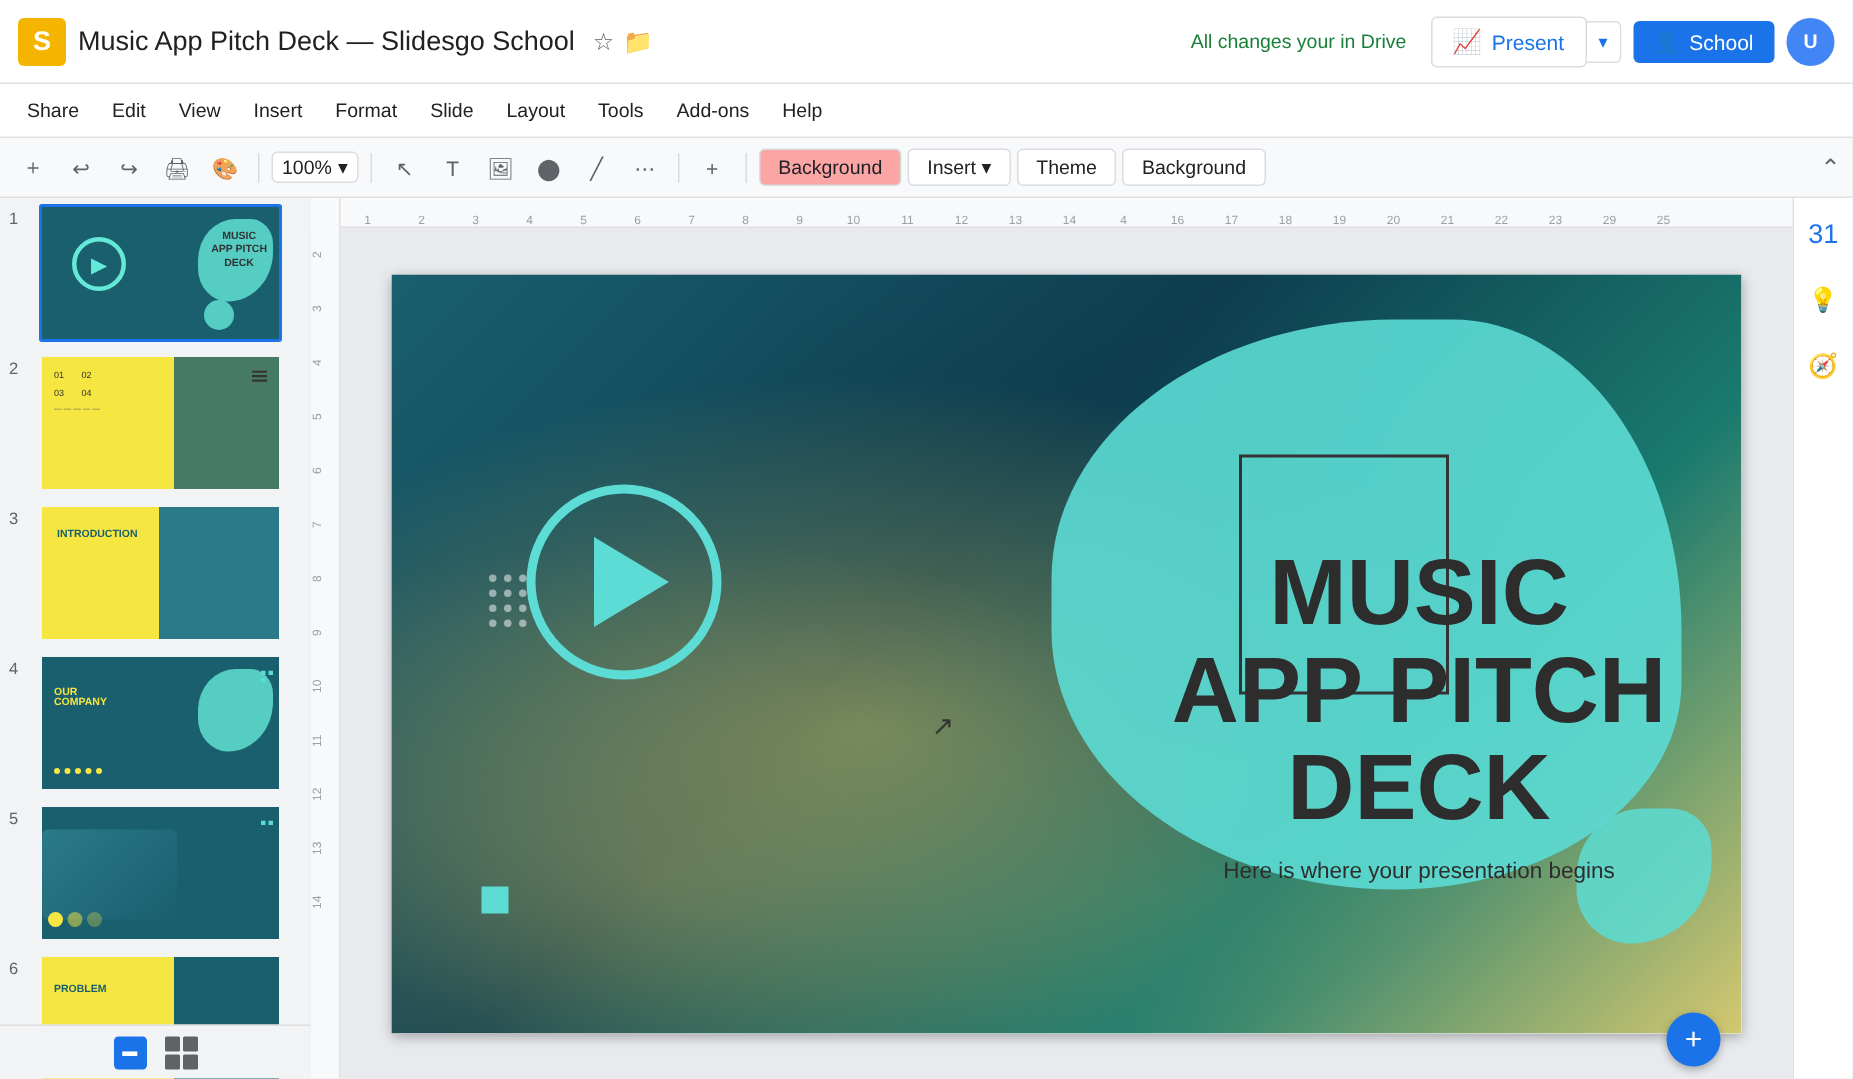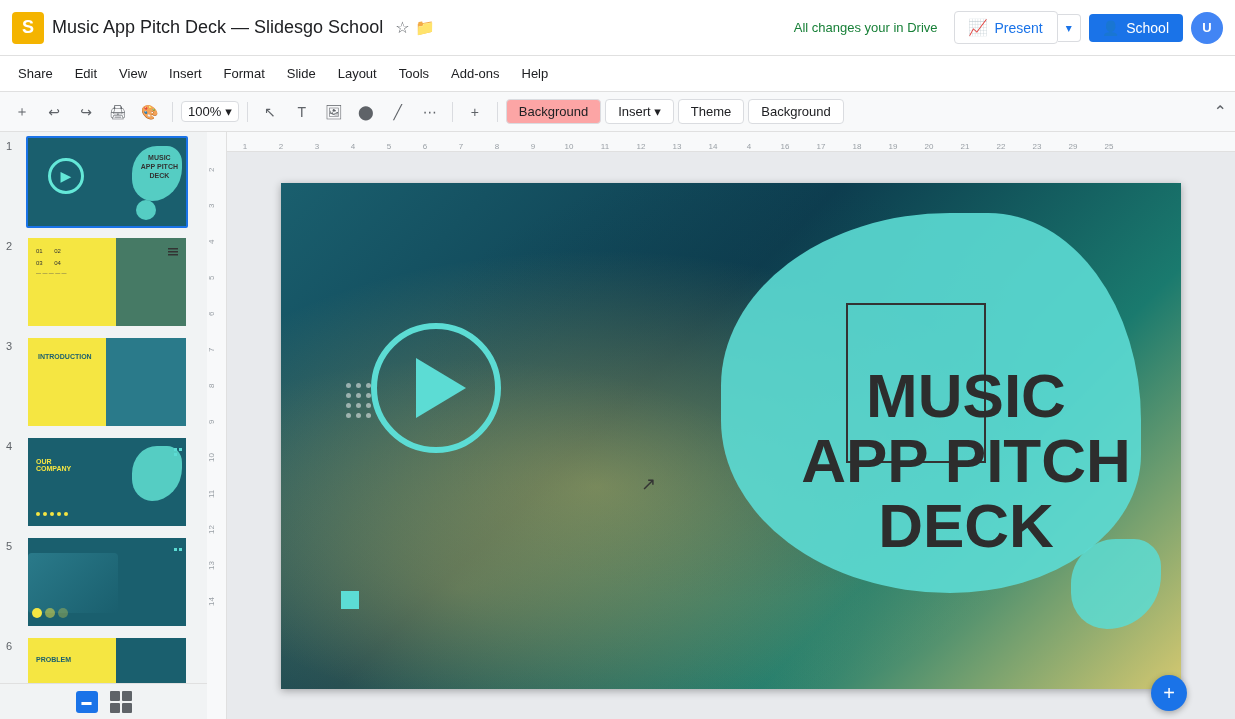--- a/index.html
+++ b/index.html
@@ -867,25 +867,31 @@
           <div class="slide-rect"></div>
 
           <div class="slide-title">
             <div class="slide-title-text">
               <span>MUSIC</span><br>
               <span>APP PITCH</span><br>
               <span>DECK</span>
             </div>
           </div>
 
+          <div class="slide-subtitle">Here is where your presentation begins</div>
 
           <div class="slide-sq"></div>
 
           <div class="slide-cursor">↗</div>
         </div>
       </div>
     </div>
 
     <div class="fab">+</div>
   </div>
 
+  <div class="right-sidebar">
+    <div class="rs-icon" style="color:#1a73e8;font-size:18px;">31</div>
+    <div class="rs-icon" style="color:#F9AB00;">💡</div>
+    <div class="rs-icon" style="color:#1a73e8;">🧭</div>
+  </div>
 
 </div>
 
 </body></html>

